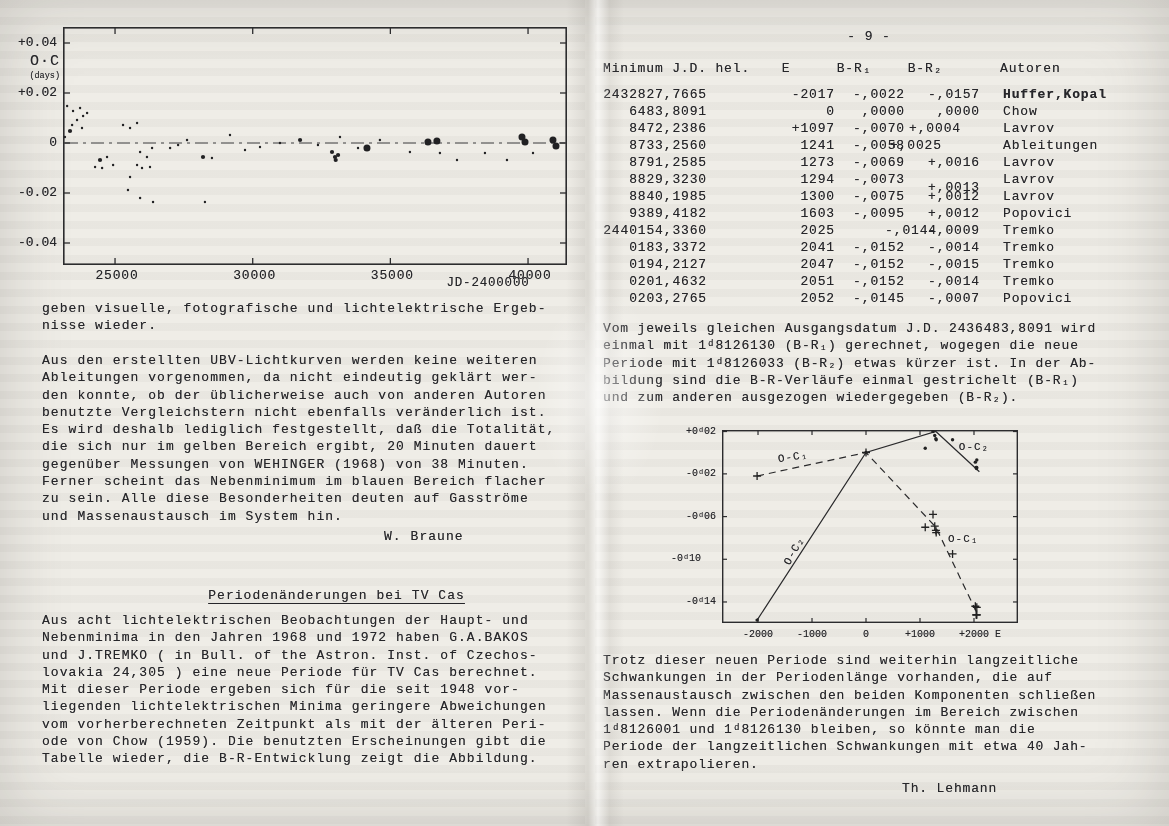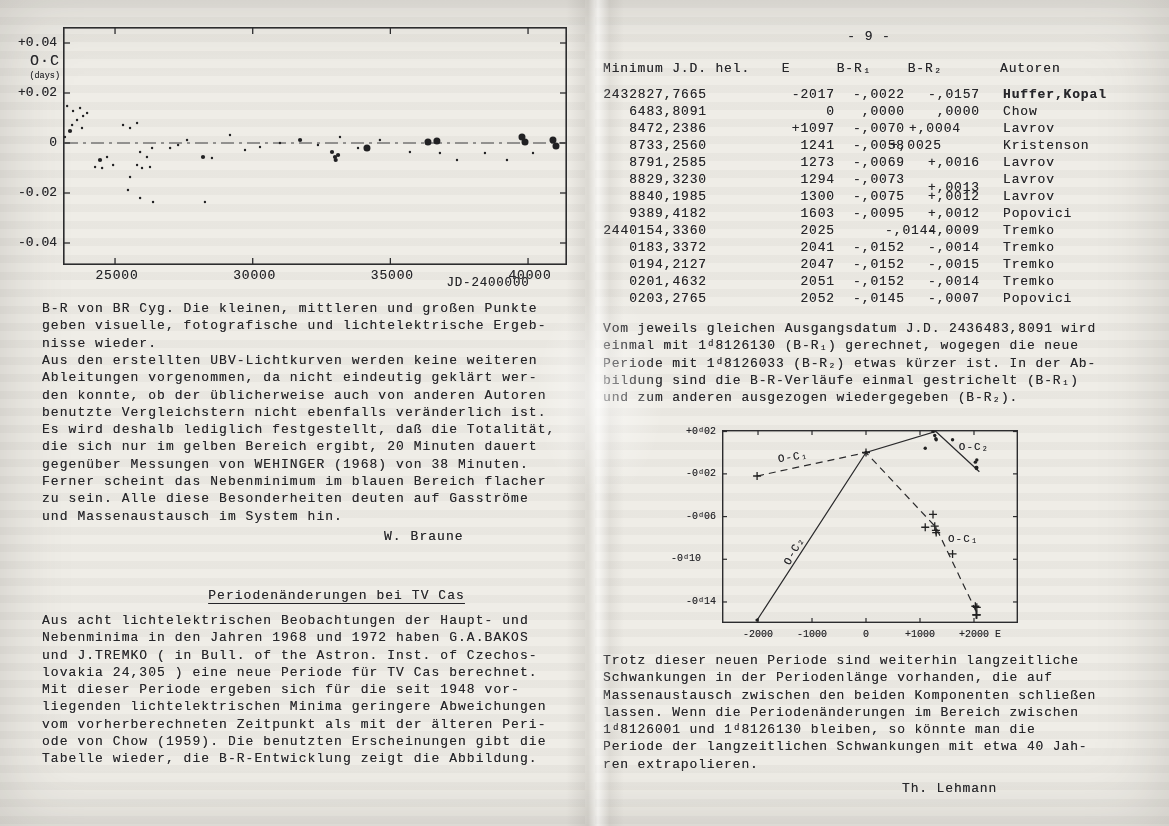--- a/index.html
+++ b/index.html
@@ -132,21 +132,21 @@
         <div class="flab yt1" style="left: 10px; top: 35px; width: 47px; text-align: right;">+0.04</div>
         <div class="flab yt1" style="left: 10px; top: 85px; width: 47px; text-align: right;">+0.02</div>
         <div class="flab yt1" style="left: 10px; top: 135px; width: 47px; text-align: right;">0</div>
         <div class="flab yt1" style="left: 10px; top: 185px; width: 47px; text-align: right;">-0.02</div>
         <div class="flab yt1" style="left: 10px; top: 235px; width: 47px; text-align: right;">-0.04</div>
         <div class="flab ycap" style="left: 10px; top: 53px; width: 50px; text-align: right;">O·C</div>
         <div class="flab yunits" style="left: 10px; top: 71px; width: 50px; text-align: right;">(days)</div>
         <div class="flab xcap" style="left: 428px; top: 276px; width: 120px; text-align: center;">JD-2400000</div>
       </figure>
 
-    <div class="block lp" style="left:42px;top:300px"><div>B-R von BR Cyg. Die kleinen, mittleren und großen Punkte</div><div>geben visuelle, fotografische und lichtelektrische Ergeb-</div><div>nisse wieder.</div></div>
+    <div class="block lp" style="left:42px;top:300px"><div>geben visuelle, fotografische und lichtelektrische Ergeb-</div><div>nisse wieder.</div></div>
 
     <div class="block lp" style="left:42px;top:352px"><div>Aus den erstellten UBV-Lichtkurven werden keine weiteren</div><div>Ableitungen vorgenommen, da nicht eindeutig geklärt wer-</div><div>den konnte, ob der üblicherweise auch von anderen Autoren</div><div>benutzte Vergleichstern nicht ebenfalls veränderlich ist.</div><div>Es wird deshalb lediglich festgestellt, daß die Totalität,</div><div>die sich nur im gelben Bereich ergibt, 20 Minuten dauert</div><div>gegenüber Messungen von WEHINGER (1968) von 38 Minuten.</div><div>Ferner scheint das Nebenminimum im blauen Bereich flacher</div><div>zu sein. Alle diese Besonderheiten deuten auf Gasströme</div><div>und Massenaustausch im System hin.</div></div>
 
     <div class="block lp" style="left:384px;top:528px">W. Braune</div>
 
     <div class="block lp heading" style="left:155px;top:570px;width:310px">
       <span>Periodenänderungen bei TV Cas</span>
     </div>
 
     <div class="block lp" style="left:42px;top:612px"><div>Aus acht lichtelektrischen Beobachtungen der Haupt- und</div><div>Nebenminima in den Jahren 1968 und 1972 haben G.A.BAKOS</div><div>und J.TREMKO ( in Bull. of the Astron. Inst. of Czechos-</div><div>lovakia 24,305 ) eine neue Periode für TV Cas berechnet.</div><div>Mit dieser Periode ergeben sich für die seit 1948 vor-</div><div>liegenden lichtelektrischen Minima geringere Abweichungen</div><div>vom vorherberechneten Zeitpunkt als mit der älteren Peri-</div><div>ode von Chow (1959). Die benutzten Erscheinungen gibt die</div><div>Tabelle wieder, die B-R-Entwicklung zeigt die Abbildung.</div></div>
@@ -174,21 +174,21 @@
         <div class="cell rp" style="left: 1003px; top: 104px; width: 150px; text-align: left;">Chow</div>
         <div class="cell rp" style="left: 563px; top: 121px; width: 144px; text-align: right;">8472,2386</div>
         <div class="cell rp" style="left: 745px; top: 121px; width: 90px; text-align: right;">+1097</div>
         <div class="cell rp" style="left: 815px; top: 121px; width: 90px; text-align: right;">-,0070</div>
         <div class="cell rp" style="left: 890px; top: 121px; width: 90px; text-align: center;">+,0004</div>
         <div class="cell rp" style="left: 1003px; top: 121px; width: 150px; text-align: left;">Lavrov</div>
         <div class="cell rp" style="left: 563px; top: 138px; width: 144px; text-align: right;">8733,2560</div>
         <div class="cell rp" style="left: 745px; top: 138px; width: 90px; text-align: right;">1241</div>
         <div class="cell rp" style="left: 815px; top: 138px; width: 90px; text-align: right;">-,0058</div>
         <div class="cell rp" style="left: 890px; top: 138px; width: 90px; ">+,0025</div>
-        <div class="cell rp" style="left: 1003px; top: 138px; width: 150px; text-align: left;">Kristenson</div>
+        <div class="cell rp" style="left: 1003px; top: 138px; width: 150px; text-align: left;">Ableitungen</div>
         <div class="cell rp" style="left: 563px; top: 155px; width: 144px; text-align: right;">8791,2585</div>
         <div class="cell rp" style="left: 745px; top: 155px; width: 90px; text-align: right;">1273</div>
         <div class="cell rp" style="left: 815px; top: 155px; width: 90px; text-align: right;">-,0069</div>
         <div class="cell rp" style="left: 890px; top: 155px; width: 90px; text-align: right;">+,0016</div>
         <div class="cell rp" style="left: 1003px; top: 155px; width: 150px; text-align: left;">Lavrov</div>
         <div class="cell rp" style="left: 563px; top: 172px; width: 144px; text-align: right;">8829,3230</div>
         <div class="cell rp" style="left: 745px; top: 172px; width: 90px; text-align: right;">1294</div>
         <div class="cell rp" style="left: 815px; top: 172px; width: 90px; text-align: right;">-,0073</div>
         <div class="cell rp" style="left: 890px; top: 172px; width: 90px; text-align: right; margin-top: 8px;">+,0013</div>
         <div class="cell rp" style="left: 1003px; top: 172px; width: 150px; text-align: left;">Lavrov</div>

